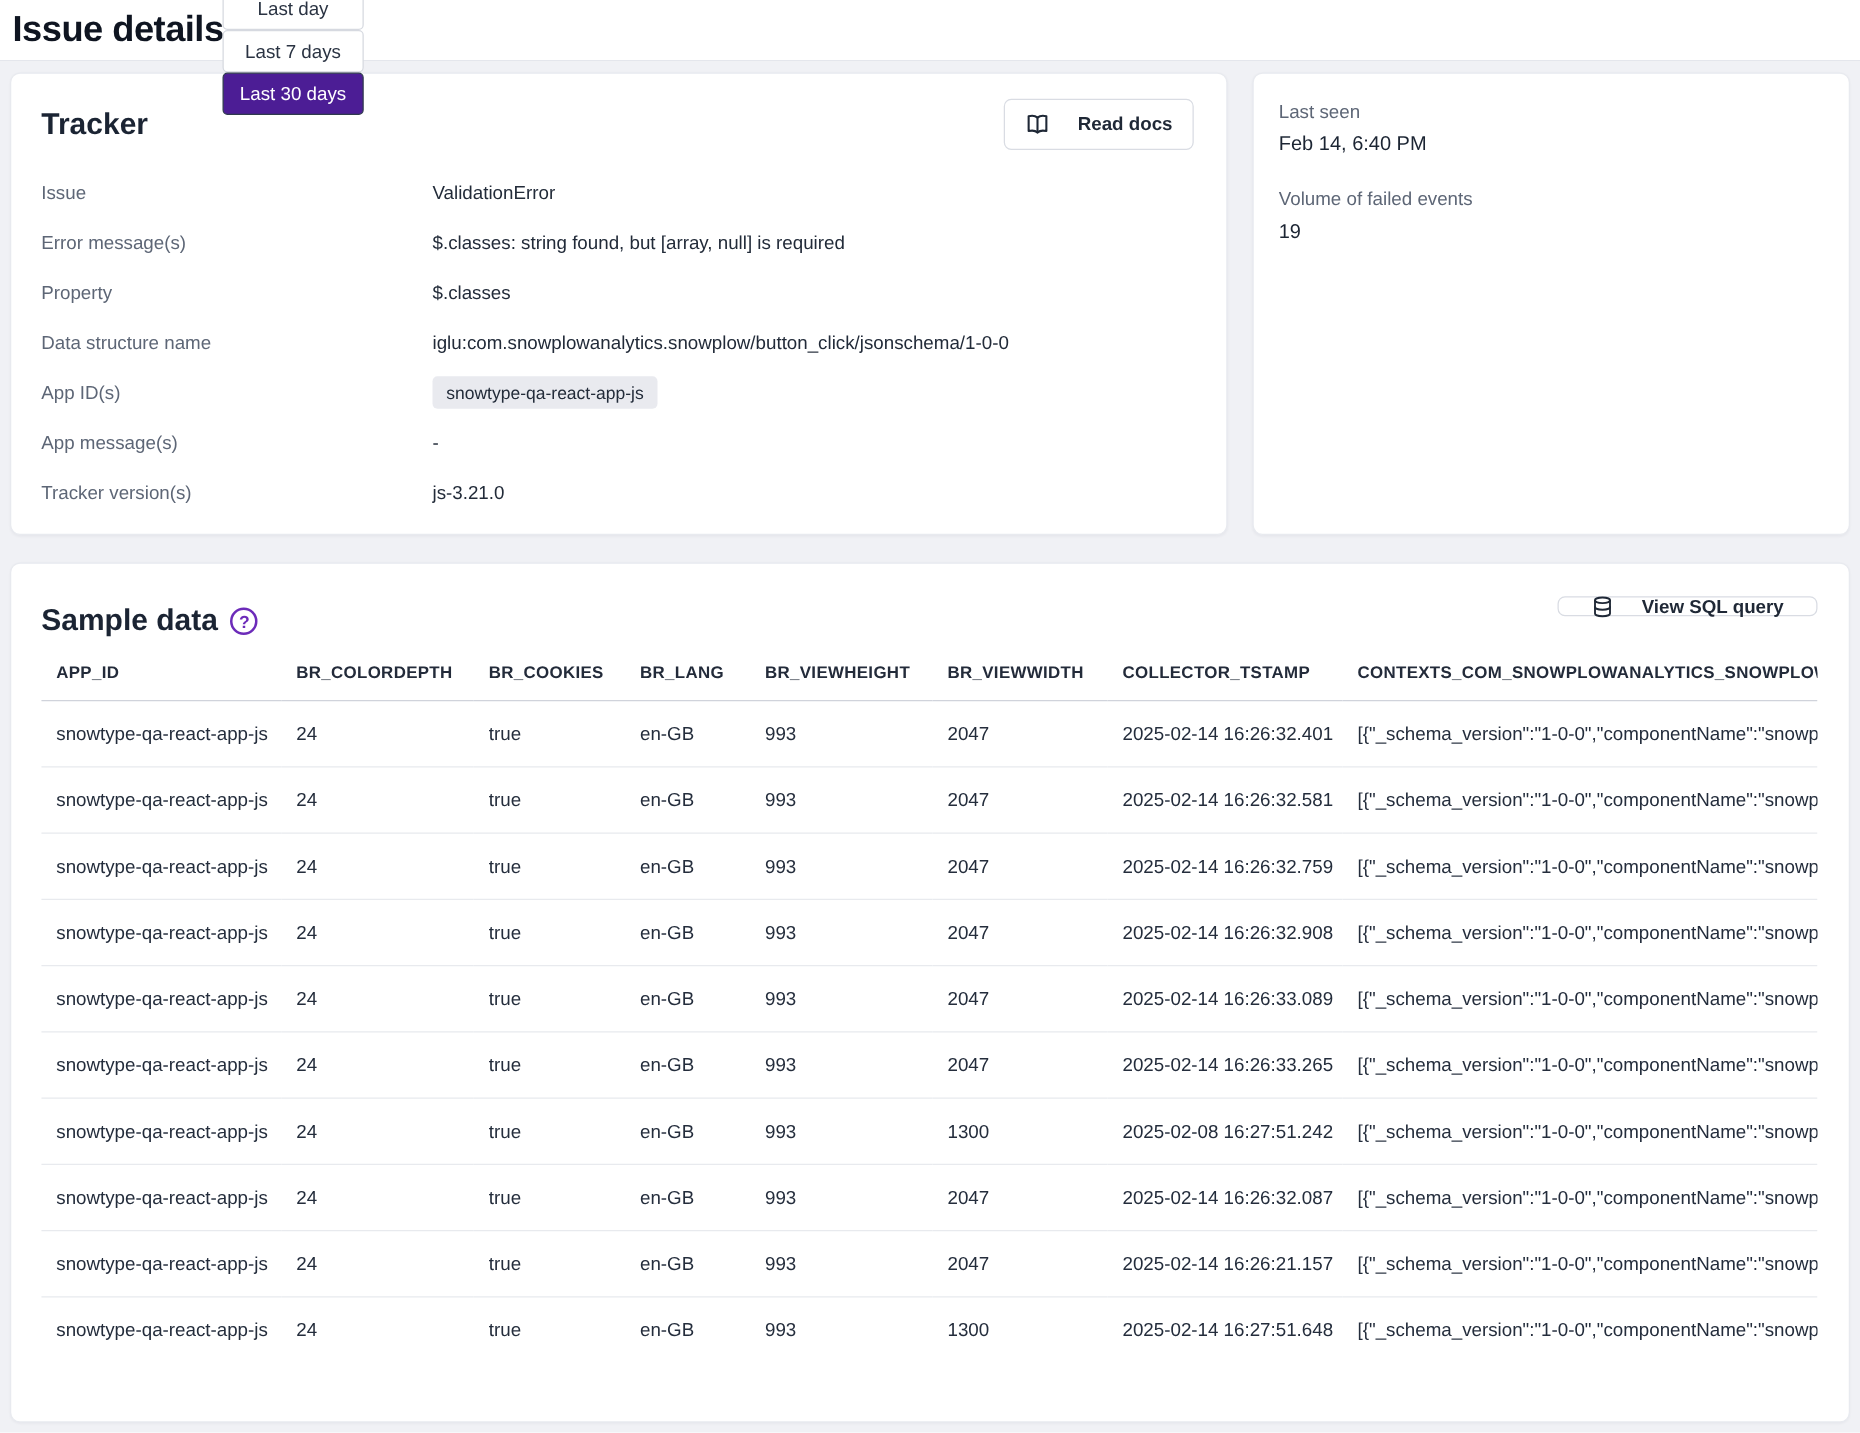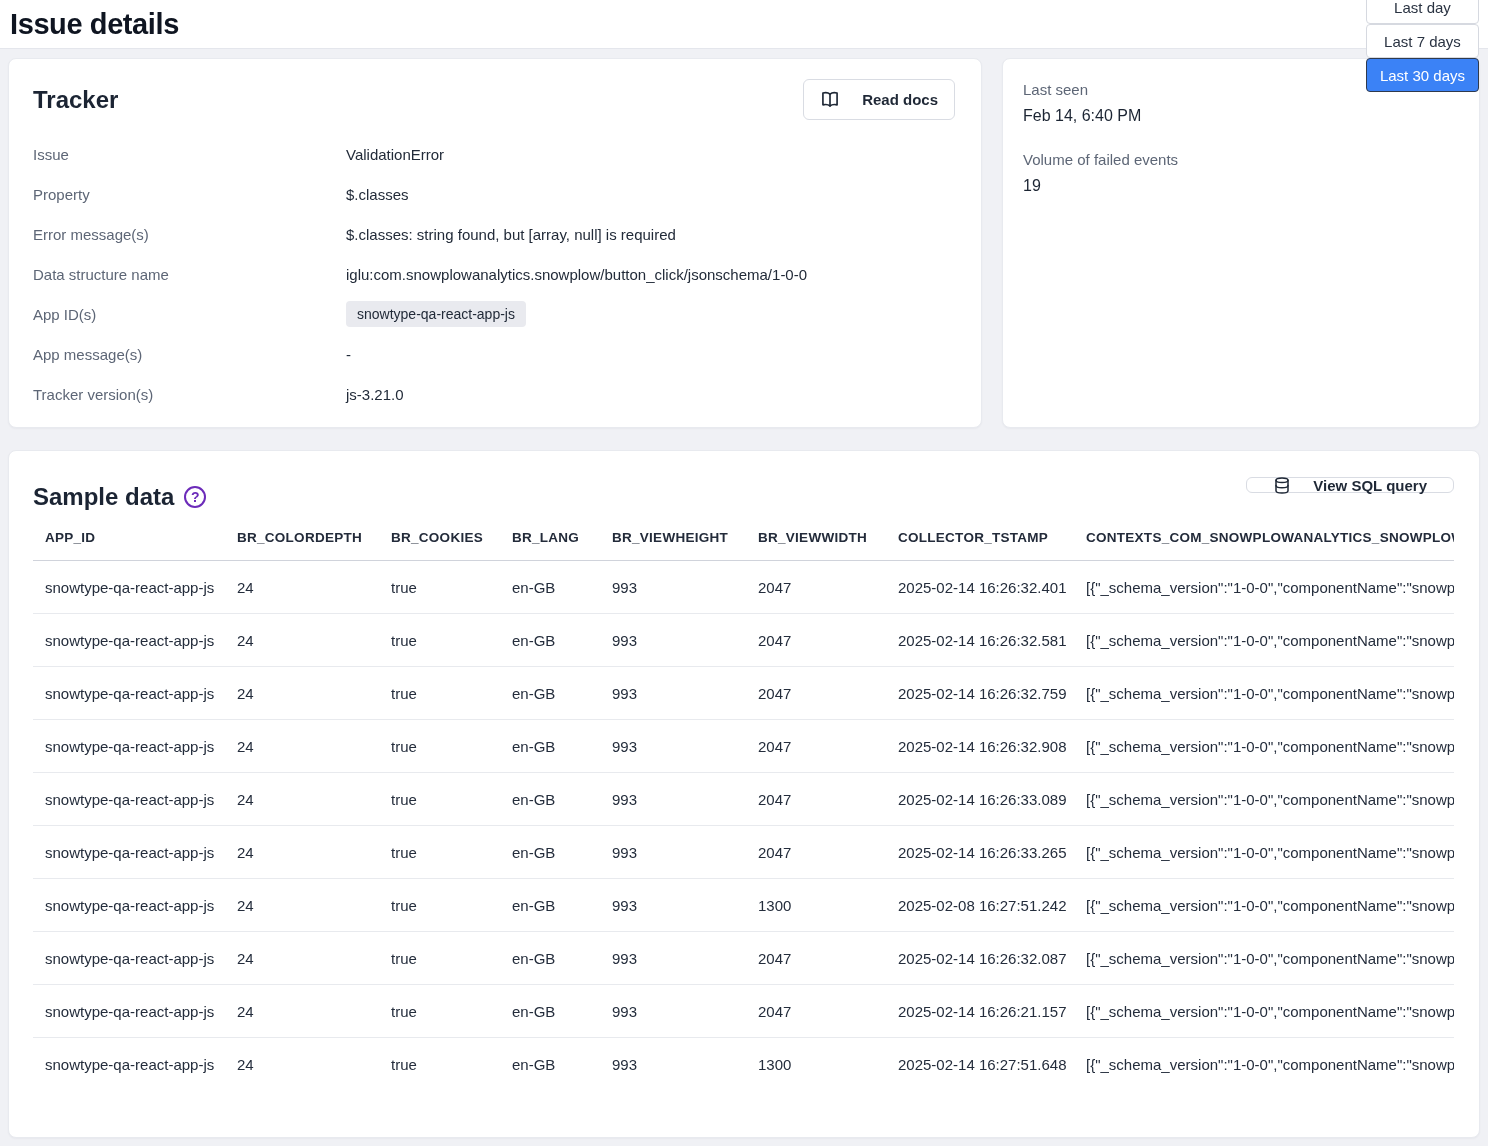--- a/index.html
+++ b/index.html
@@ -8,34 +8,34 @@
     width:1488px; height:1146px;
     background:#f0f1f5;
     font-family:"Liberation Sans", sans-serif;
     color:#222b39;
     overflow:hidden;
   }
 
   
   .topbar {
     height:49px; background:#ffffff; border-bottom:1px solid #e4e6ec;
-    display:flex; align-items:center; justify-content:space-between;
+    display:flex; align-items:center; justify-content:flex-start;
     padding:0 9px 0 10px;
   }
   .page-title {
     margin:0; font-size:29px; font-weight:700; color:#0f1521; letter-spacing:-0.4px;
   }
   .range-group { display:flex;flex-direction:column; }
   .range-btn {
     height:34px; padding:0 13px; background:#fff;
     border:1px solid #d6d9e0; border-radius:4px; margin-left:-1px;
     font-family:inherit; font-size:15px; color:#2a3342; cursor:pointer;
   }
   .range-btn.selected {
-    background:#3b82f6; border-color:#2f3a4d; color:#fff; position:relative; z-index:1;
+    background:#4c1d95; border-color:#2f3a4d; color:#fff; position:relative; z-index:1;
   }
 
   
   main { padding:9px 8px 8px; }
   .top-row { display:flex; gap:20px; margin-bottom:22px; }
   .card {
     background:#fff; border:1px solid #e8eaef; border-radius:8px;
     box-shadow:0 1px 2px rgba(20,30,60,.04);
   }
 
@@ -119,26 +119,26 @@
           </span>
           <span>Read docs</span>
         </button>
       </div>
       <div class="fields">
           <div class="field-row">
             <div class="field-label">Issue</div>
             <div class="field-value">ValidationError</div>
           </div>
           <div class="field-row">
+            <div class="field-label">Error message(s)</div>
+            <div class="field-value">$.classes: string found, but [array, null] is required</div>
+          </div>
+          <div class="field-row">
             <div class="field-label">Property</div>
             <div class="field-value">$.classes</div>
-          </div>
-          <div class="field-row">
-            <div class="field-label">Error message(s)</div>
-            <div class="field-value">$.classes: string found, but [array, null] is required</div>
           </div>
           <div class="field-row">
             <div class="field-label">Data structure name</div>
             <div class="field-value">iglu:com.snowplowanalytics.snowplow/button_click/jsonschema/1-0-0</div>
           </div>
           <div class="field-row">
             <div class="field-label">App ID(s)</div>
             <div class="field-value"><span class="pill">snowtype-qa-react-app-js</span></div>
           </div>
           <div class="field-row">

